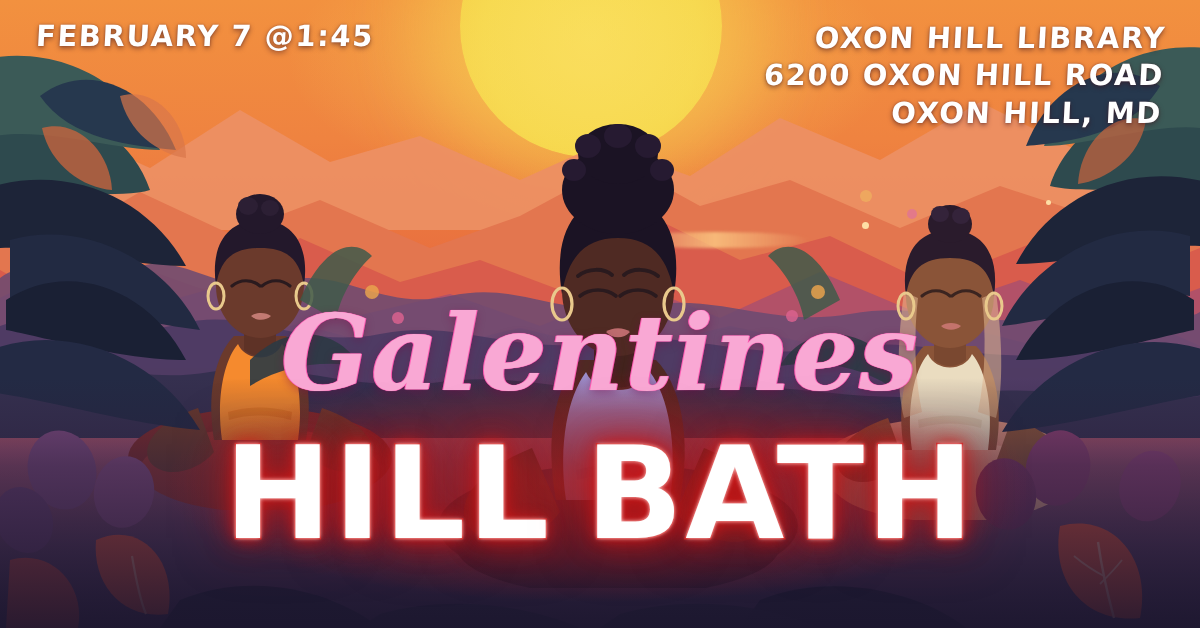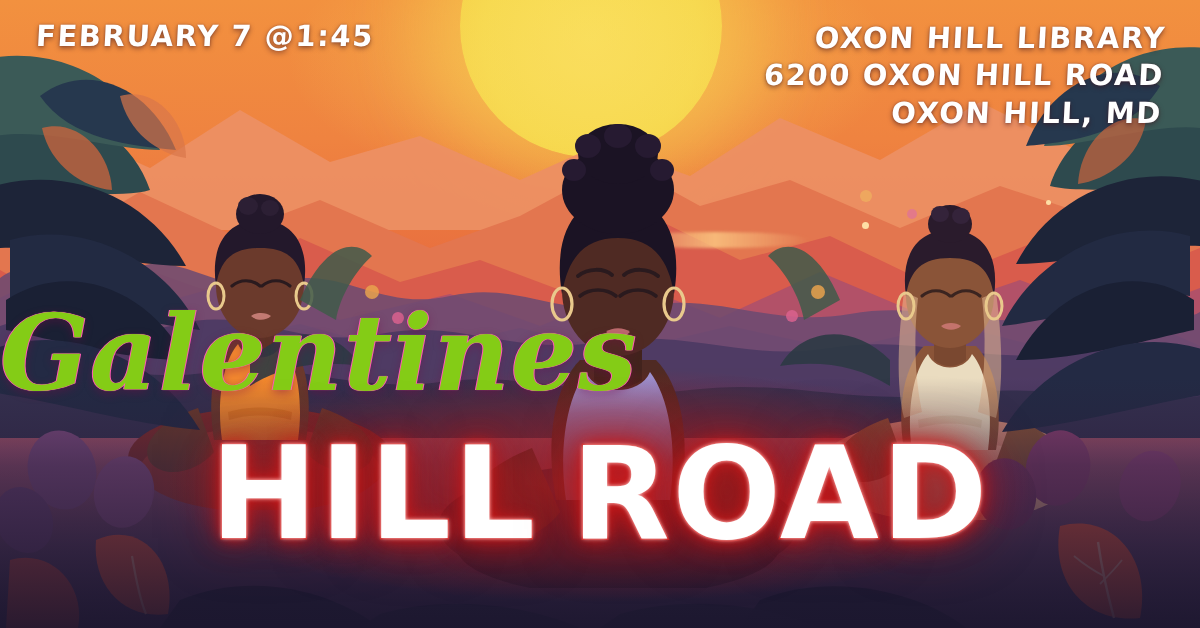--- a/index.html
+++ b/index.html
@@ -124,22 +124,22 @@
     font-size: 29px;
     line-height: 1.29;
     transform: skewX(-3deg);
   }
   .venue div { white-space: nowrap; }
 
   .script-title {
     position: absolute;
     left: 0; right: 0;
     top: 302px;
-    text-align: left;
-    color: #84cc16;
+    text-align: center;
+    color: #f9a8d4;
     font-family: "DejaVu Serif", serif;
     font-style: italic;
     font-weight: 700;
     font-size: 104px;
     line-height: 1;
     letter-spacing: .012em;
     text-shadow:
       0 0 1px #ff5db4,
       1px 0 0 #ff5db4,
       -1px 0 0 #ff5db4,
@@ -382,16 +382,16 @@
 
   <div class="meta venue">
     <div>OXON HILL LIBRARY</div>
     <div>6200 OXON HILL ROAD</div>
     <div>OXON HILL, MD</div>
   </div>
 
   <div class="script-title">Galentines</div>
 
   <div class="main-title">
-    <span class="word">HILL</span><span class="gap"></span><span class="word">ROAD</span>
+    <span class="word">HILL</span><span class="gap"></span><span class="word">BATH</span>
   </div>
 
 </div>
 
 </body></html>

